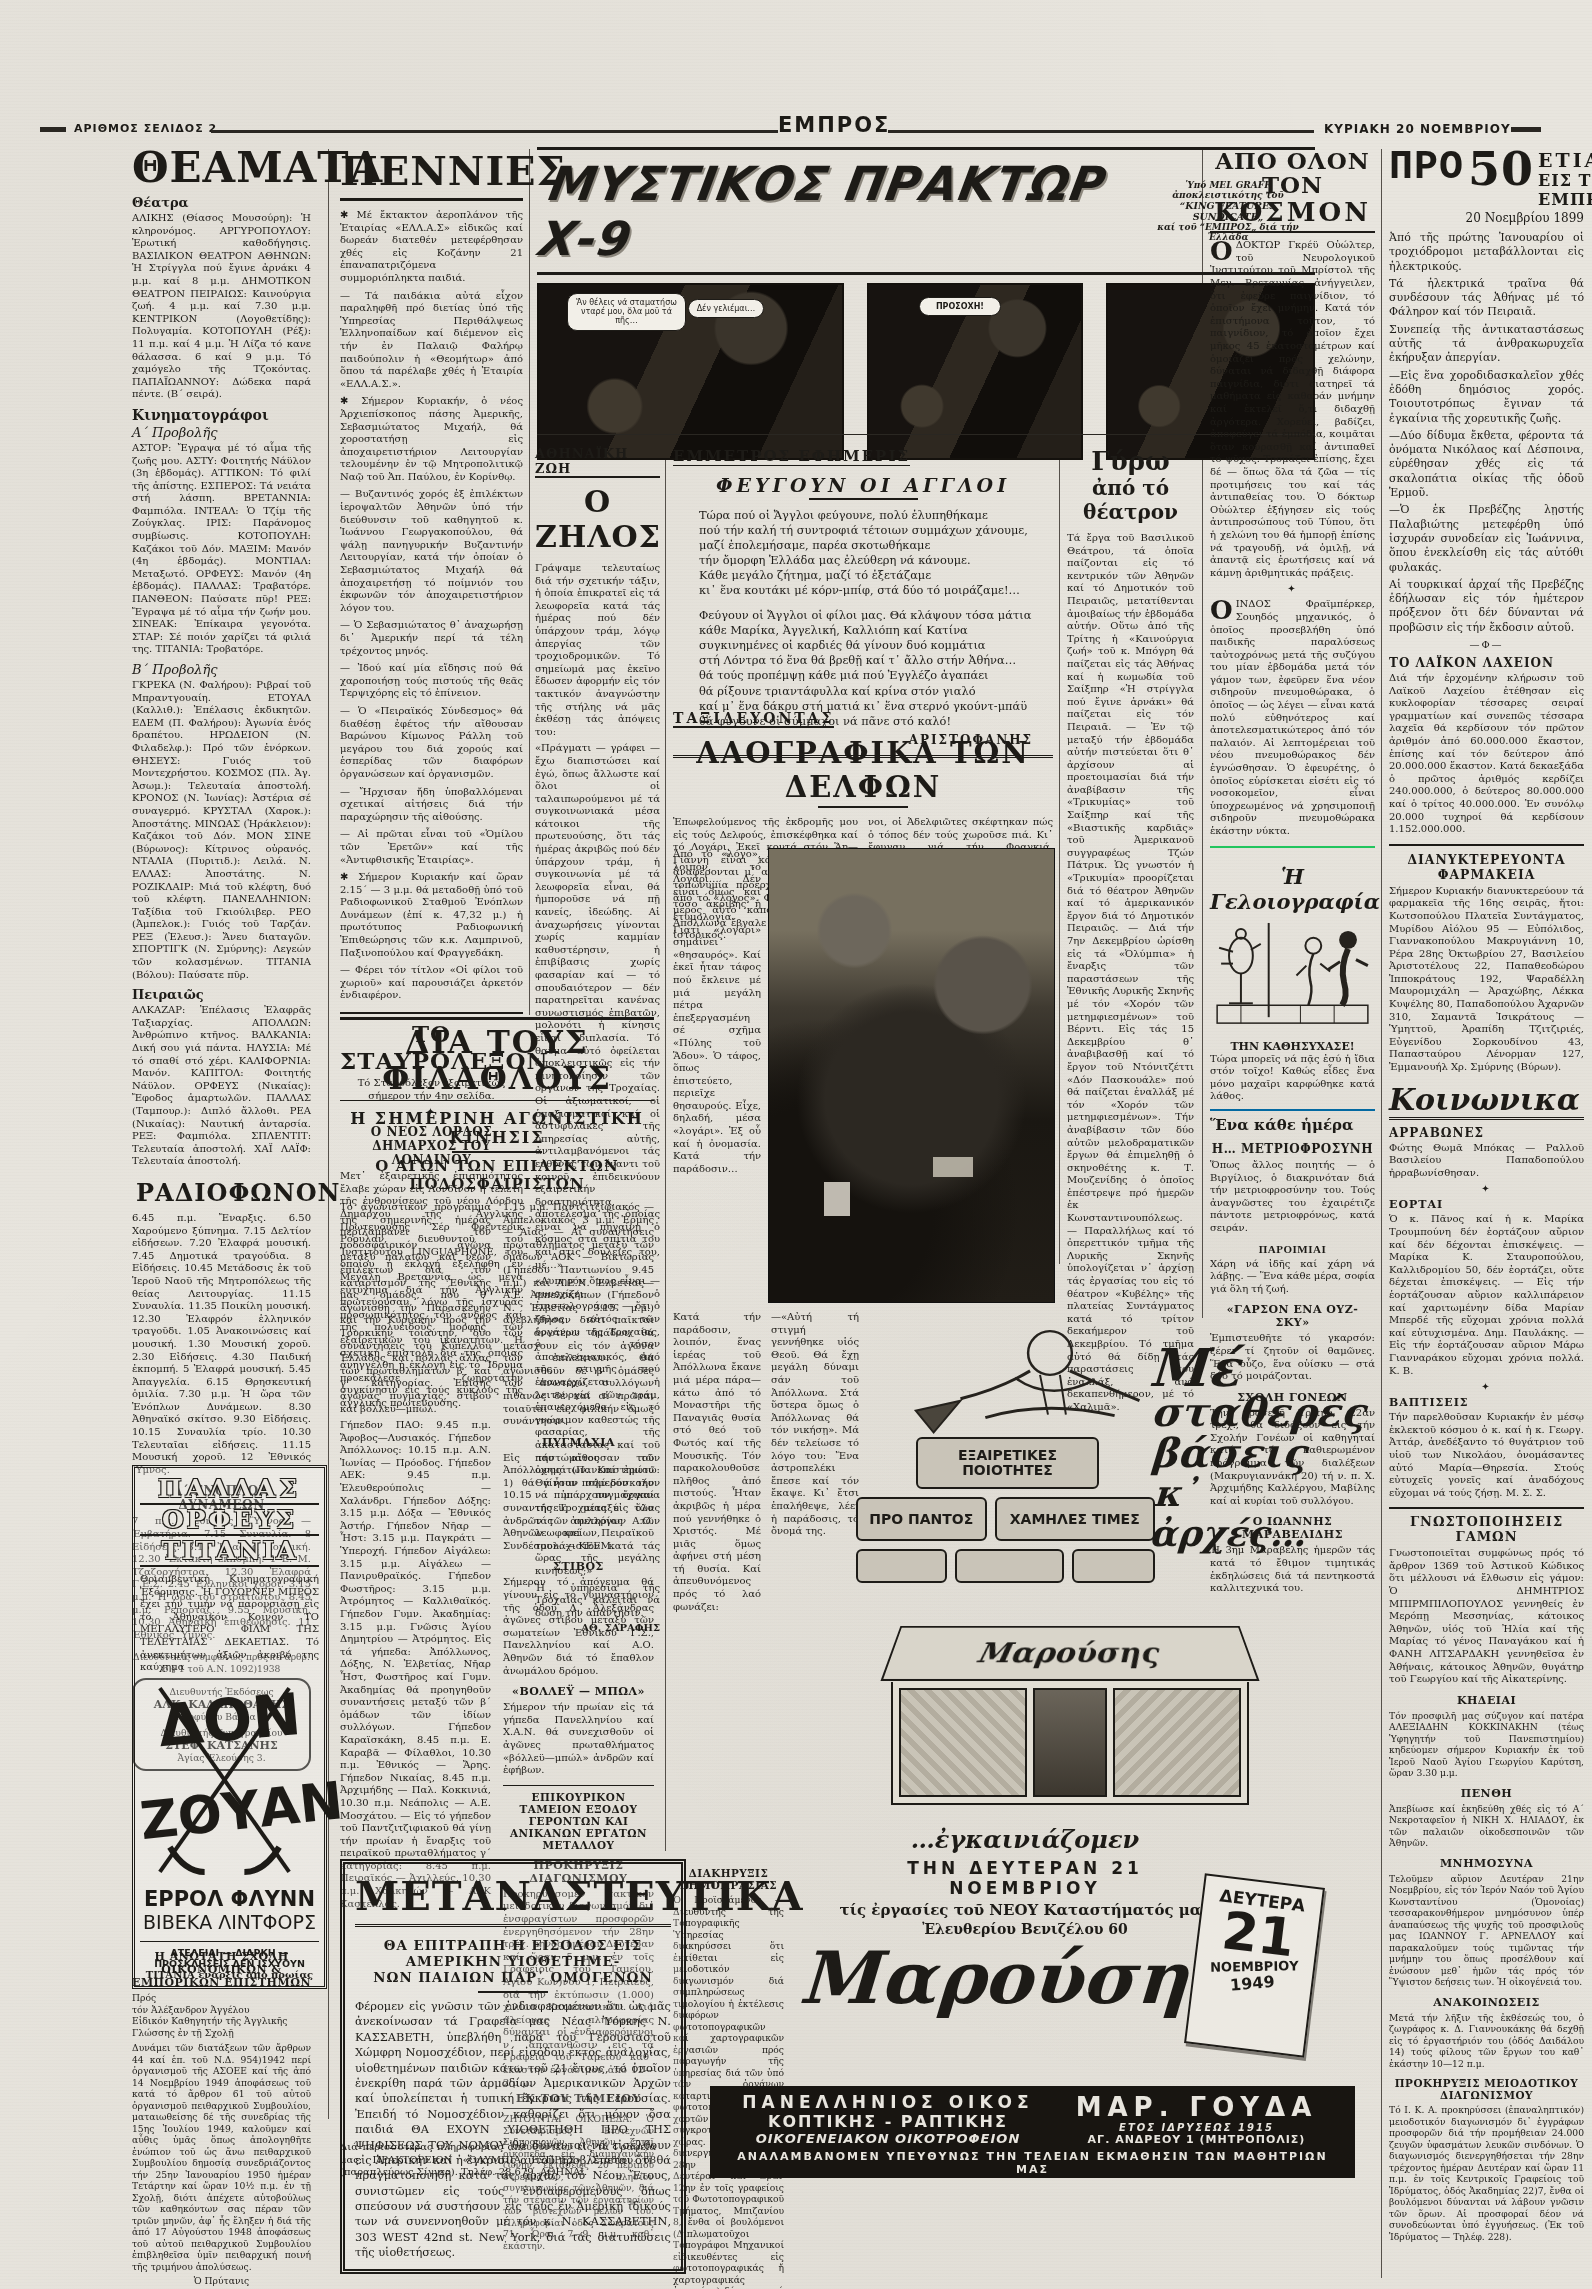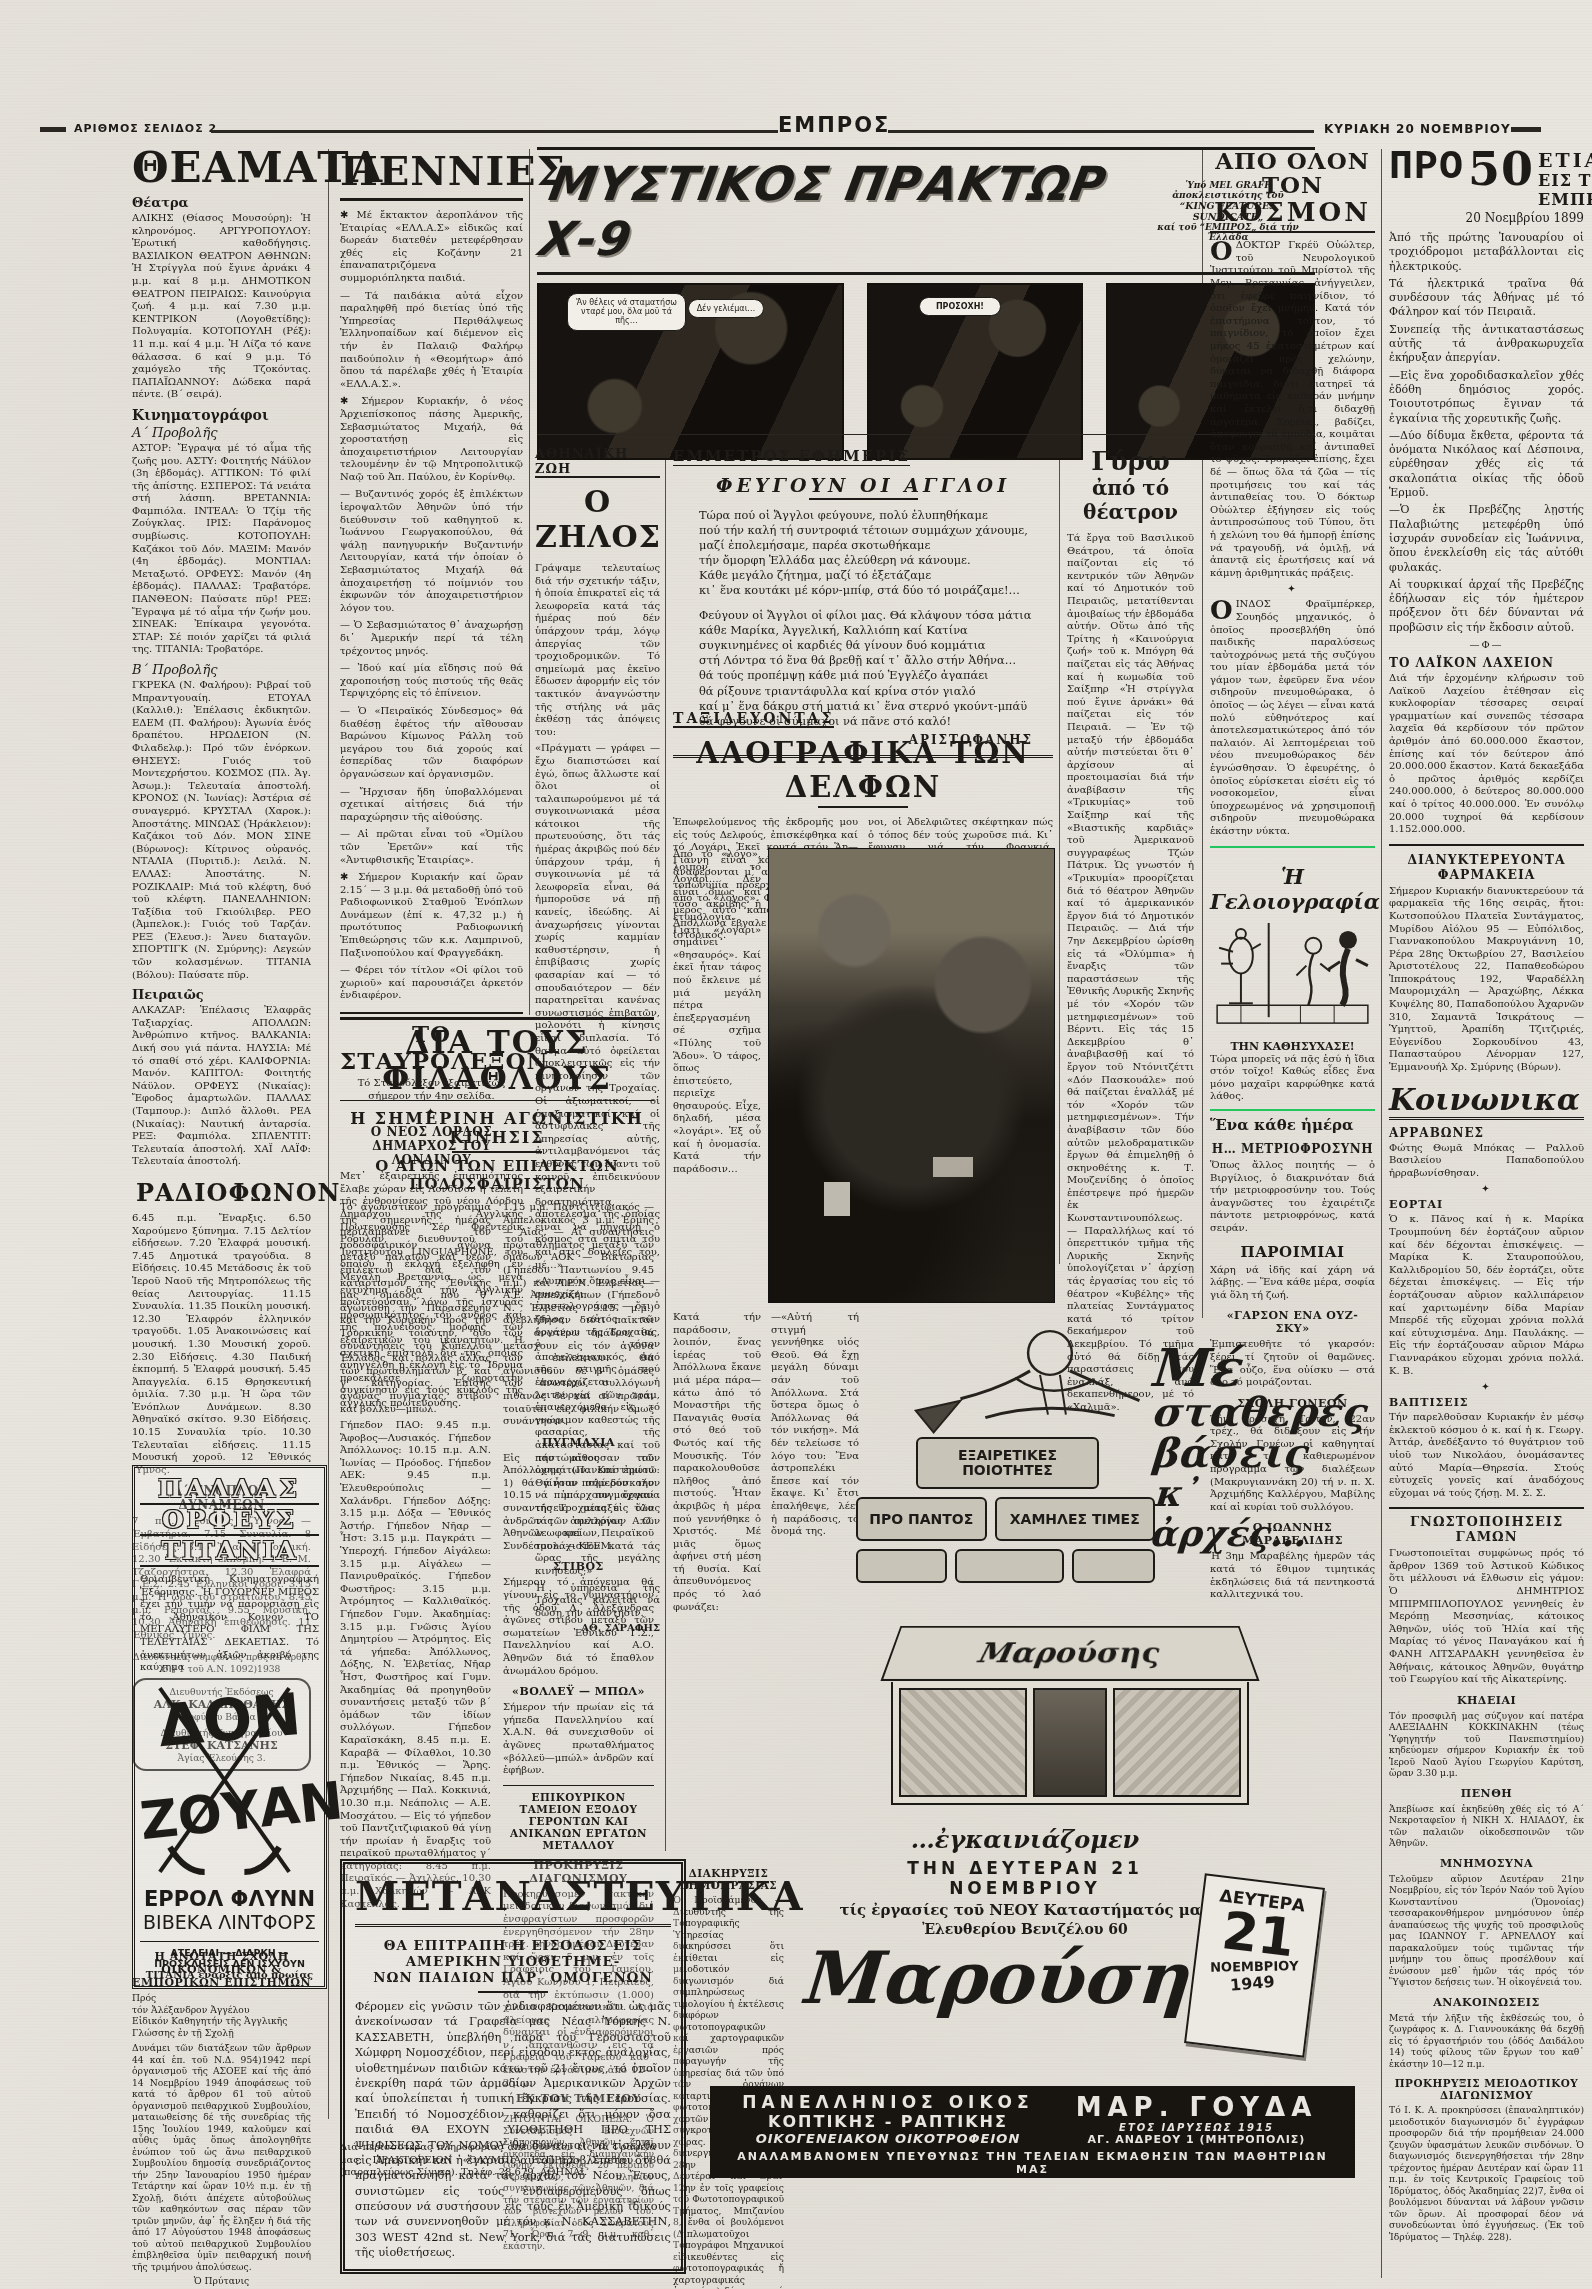--- a/index.html
+++ b/index.html
@@ -271,24 +271,24 @@
       <path d="M103 36 q-6 14 -3 28 q3 10 -2 24" stroke="#25221d" stroke-width="2.5" fill="none"></path>
       <path d="M96 48 l-10 10 M110 46 l10 8" stroke="#25221d" stroke-width="2" fill="none"></path>
       <circle cx="138" cy="22" r="9" fill="#25221d"></circle>
       <path d="M138 31 q-8 18 -4 34 q4 14 -2 23" stroke="#25221d" stroke-width="6" fill="none"></path>
       <path d="M130 44 l-12 8 M146 42 l12 6" stroke="#25221d" stroke-width="3" fill="none"></path>
     </svg>
     <div class="ct" style="font-size:11px;font-weight:bold;margin-top:3px;">ΤΗΝ ΚΑΘΗΣΥΧΑΣΕ!</div>
     <div class="bt jt">Τώρα μπορεῖς νά πᾷς ἐσύ ἡ ἴδια στόν τοῖχο! Καθώς εἶδες ἕνα μόνο μαχαῖρι καρφώθηκε κατά λάθος.</div>
   </div>
 
-  <div style="font-size:15px;font-weight:bold;border-top:2px solid #22c55e;margin-top:6px;padding-top:5px;">Ἕνα κάθε ἡμέρα</div>
+  <div style="font-size:15px;font-weight:bold;border-top:2px solid #0369a1;margin-top:6px;padding-top:5px;">Ἕνα κάθε ἡμέρα</div>
   <div class="shc" style="font-size:12px;">Η… ΜΕΤΡΙΟΦΡΟΣΥΝΗ</div>
   <div class="bt jt">Ὅπως ἄλλος ποιητής — ὁ Βιργίλιος, ὁ διακρινόταν διά τήν μετριοφροσύνην του. Τούς ἀναγνῶστες του ἐχαιρέτιζε πάντοτε μετριοφρόνως, κατά σειράν.</div>
-  <div class="shc" style="font-size:15px;">ΠΑΡΟΙΜΙΑΙ</div>
+  <div class="shc" style="font-size:11px;font-family:Liberation Serif, serif;">ΠΑΡΟΙΜΙΑΙ</div>
   <div class="bt jt">Χάρη νά ἰδῆς καί χάρη νά λάβῃς. — Ἕνα κάθε μέρα, σοφία γιά ὅλη τή ζωή.</div>
   <div class="shc" style="font-size:11px;">«ΓΑΡΣΟΝ ΕΝΑ ΟΥΖ-ΣΚΥ»</div>
   <div class="bt jt">Ἐμπιστευθῆτε τό γκαρσόν: ξέρει τί ζητοῦν οἱ θαμῶνες. Ἕνα οὖζο, ἕνα οὐίσκυ — στά δύο τό μοιράζονται.</div>
   <div class="shc" style="font-size:11px;">ΣΧΟΛΗ ΓΟΝΕΩΝ</div>
   <div class="bt jt">Τήν προσεχῆ Τρίτην, 22αν τρέχ., θά διδάξουν εἰς τήν Σχολήν Γονέων οἱ καθηγηταί κατά τό καθιερωμένον πρόγραμμα τῶν διαλέξεων (Μακρυγιαννάκη 20) τή ν. π. Χ. Ἀρχιμήδης Καλλέργου, Μαβίλης καί αἱ κυρίαι τοῦ συλλόγου.</div>
   <div class="shc" style="font-size:11px;">Ο ΙΩΑΝΝΗΣ ΜΑΡΑΒΕΛΙΔΗΣ</div>
   <div class="bt jt">Ἡ 3ημ Μαραβέλης ἡμερῶν τάς κατά τό ἔθιμον τιμητικάς ἐκδηλώσεις διά τά πεντηκοστά καλλιτεχνικά του.</div>
 </div>
 
 <div class="abs" style="left:1389px;top:149px;width:195px;">

